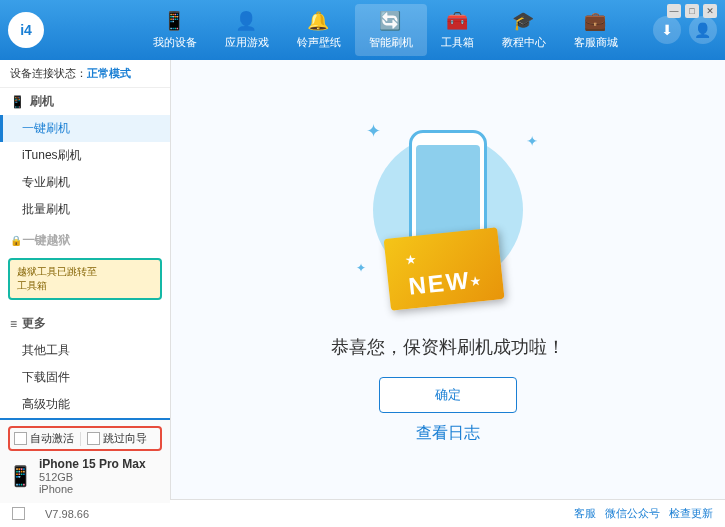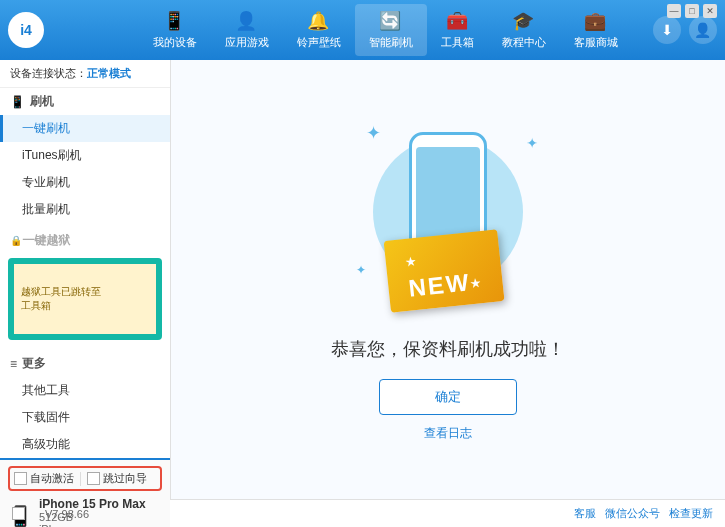--- a/index.html
+++ b/index.html
@@ -107,23 +107,23 @@
       display: flex; align-items: center;
       padding: 5px 10px;
       color: #555; font-size: 12px; font-weight: bold;
       margin-top: 4px;
     }
     .lock-icon { font-size: 10px; color: #aaa; }
 
     .sidebar-warning-box {
       margin: 4px 8px;
       background: #fff3cd;
-      border: 6px solid #14b8a6;
+      border: 2px solid #14b8a6;
       border-radius: 4px;
-      padding: 21px 7px;
+      padding: 5px 7px;
       font-size: 10px;
       color: #856404;
       line-height: 1.4;
     }
 
     .sidebar-spacer { flex: 1; }
 
     
     .device-area {
       padding: 6px 8px;
@@ -338,21 +338,21 @@
           <span>NEW</span><span style="font-size:11px;vertical-align:middle;">★</span>
         </div>
       </div>
 
       <div style="font-size:18px; color:#333; margin-bottom:18px;">恭喜您，保资料刷机成功啦！</div>
 
       <button style="background:#fff; border:1px solid #1a7fd4; color:#1a7fd4; padding:8px 55px; border-radius:4px; cursor:pointer; font-size:13px; margin-bottom:10px;">
         <span>确定</span>
       </button>
 
-      <a href="#" style="color:#1a7fd4; font-size:12px; text-decoration:none;">查看日志</a>
+      <a href="#" style="color:#1a7fd4; font-size:16px; text-decoration:none;">查看日志</a>
     </div>
   </div>
 
   <div class="footer">
     <div class="footer-left">
       <div class="checkbox-box" style="width:13px;height:13px;border:1px solid #aaa;background:#fff;display:inline-block;"></div>
     </div>
     <div style="font-size:11px; color:#666;">V7.98.66</div>
     <div class="footer-right">
       <span class="footer-link">客服</span>

